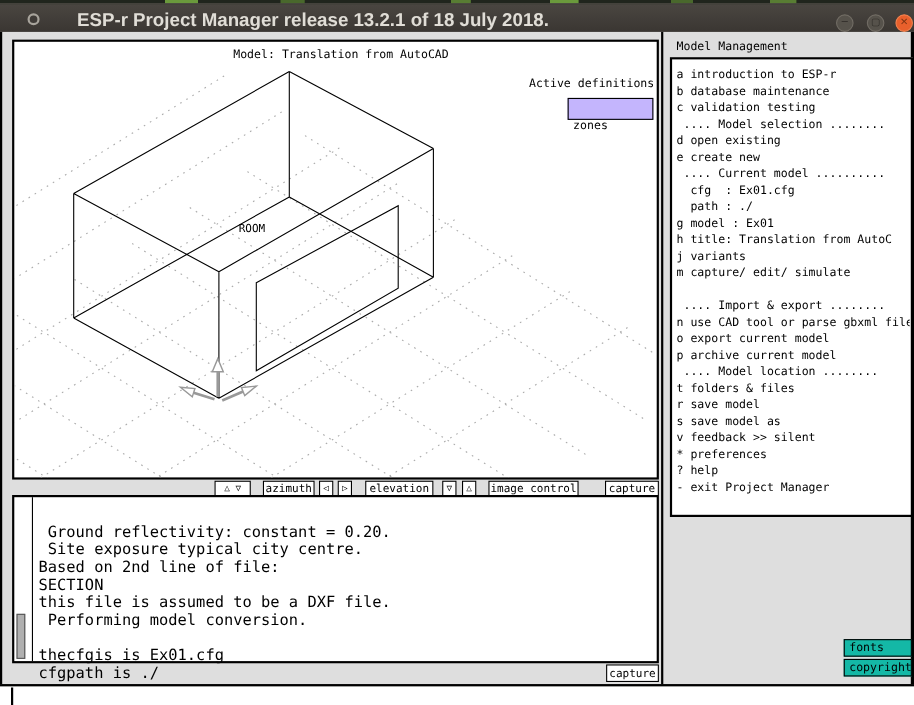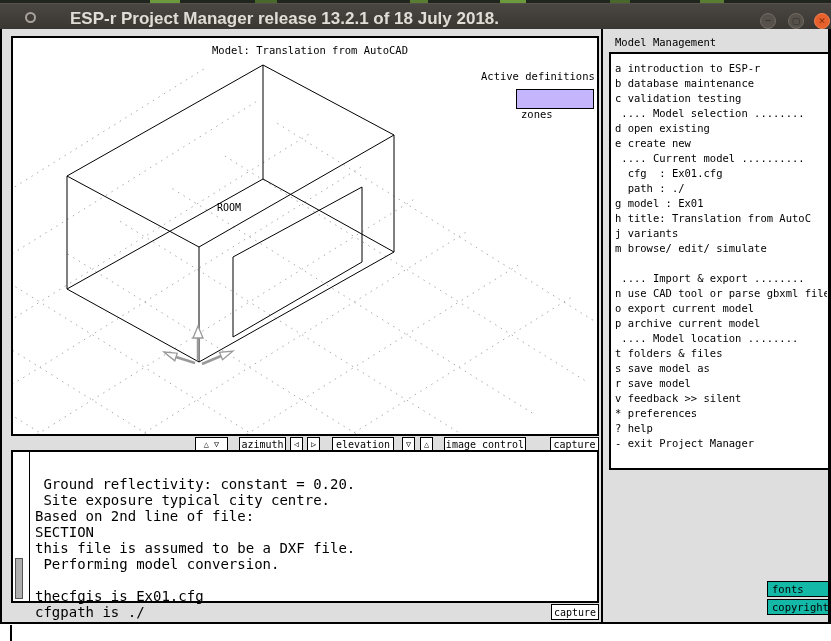--- a/index.html
+++ b/index.html
@@ -181,30 +181,30 @@
           <div class="menu-item">c validation testing</div>
           <div class="menu-item"> .... Model selection ........</div>
           <div class="menu-item">d open existing</div>
           <div class="menu-item">e create new</div>
           <div class="menu-item"> .... Current model ..........</div>
           <div class="menu-item">  cfg  : Ex01.cfg</div>
           <div class="menu-item">  path : ./</div>
           <div class="menu-item">g model : Ex01</div>
           <div class="menu-item">h title: Translation from AutoC</div>
           <div class="menu-item">j variants</div>
-          <div class="menu-item">m browse/ edit/ simulate</div>
+          <div class="menu-item">m capture/ edit/ simulate</div>
           <div class="menu-item">&nbsp;</div>
           <div class="menu-item"> .... Import &amp; export ........</div>
           <div class="menu-item">n use CAD tool or parse gbxml file</div>
           <div class="menu-item">o export current model</div>
           <div class="menu-item">p archive current model</div>
           <div class="menu-item"> .... Model location ........</div>
           <div class="menu-item">t folders &amp; files</div>
+          <div class="menu-item">r save model</div>
           <div class="menu-item">s save model as</div>
-          <div class="menu-item">r save model</div>
           <div class="menu-item">v feedback &gt;&gt; silent</div>
           <div class="menu-item">* preferences</div>
           <div class="menu-item">? help</div>
           <div class="menu-item">- exit Project Manager</div>
         </div>
     </div>
     <button class="side-btn fonts-btn">fonts</button>
     <button class="side-btn copyright-btn">copyright</button>
   </div>
 

